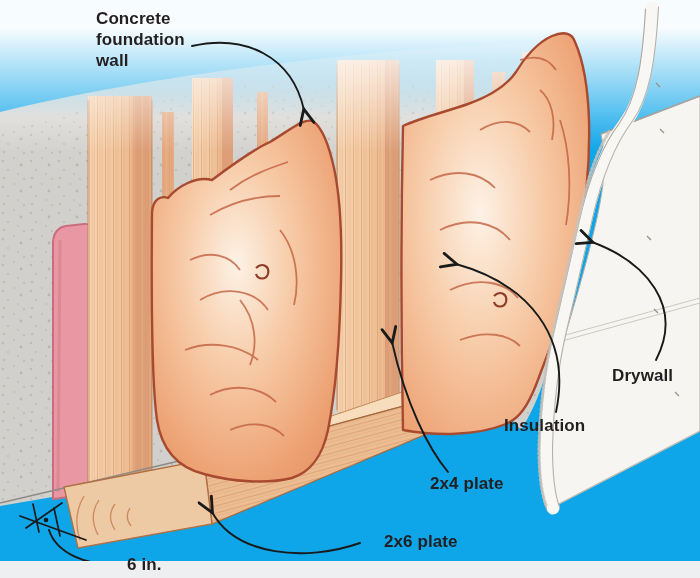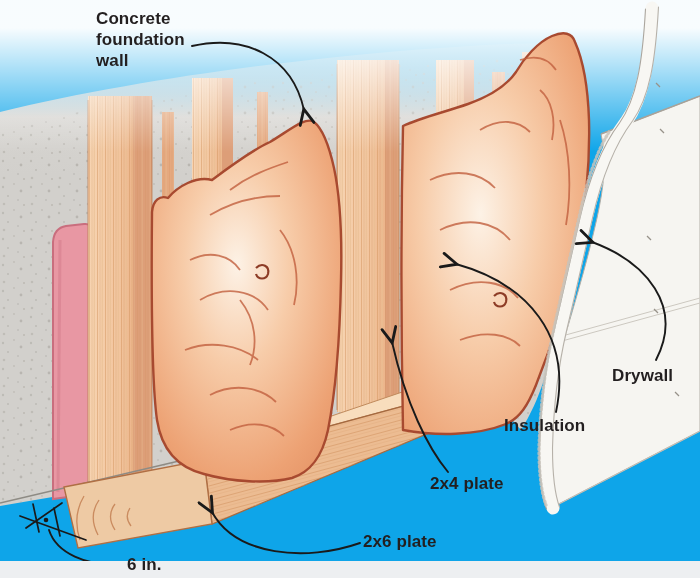--- a/index.html
+++ b/index.html
@@ -206,17 +206,17 @@
 </svg>
 
 <div class="lbl wrap" style="left:96px;top:8px;width:100px;">Concrete foundation wall</div>
 
 <div class="lbl" style="left:612px;top:365px;">Drywall</div>
 
 <div class="lbl" style="left:504px;top:415px;">Insulation</div>
 
 <div class="lbl" style="left:430px;top:473px;">2x4 plate</div>
 
-<div class="lbl" style="left:363px;top:531px;">2x6 plate</div>
+<div class="lbl" style="left:384px;top:531px;">2x6 plate</div>
 
 <div class="lbl" style="left:127px;top:554px;">6 in.</div>
 
 </div>
 
 </body></html>

